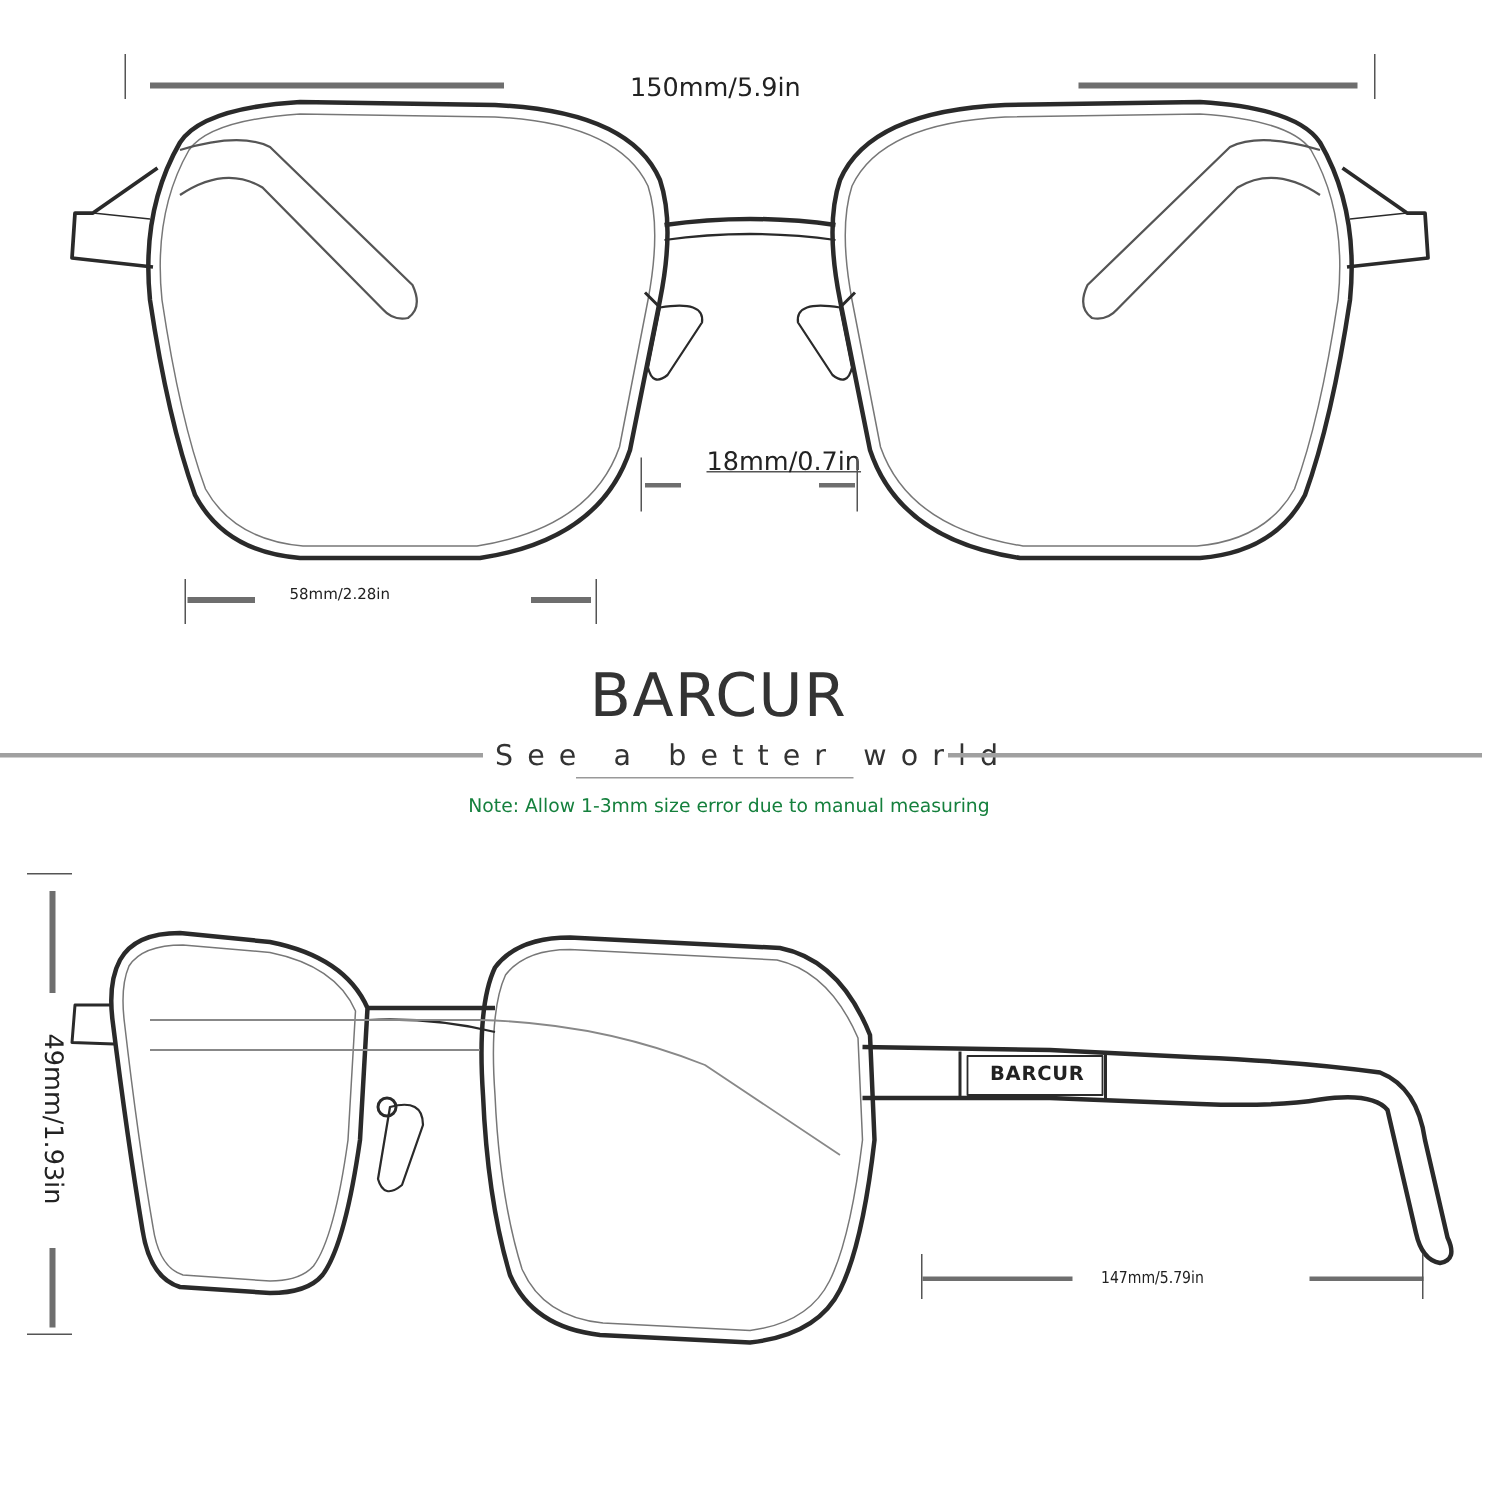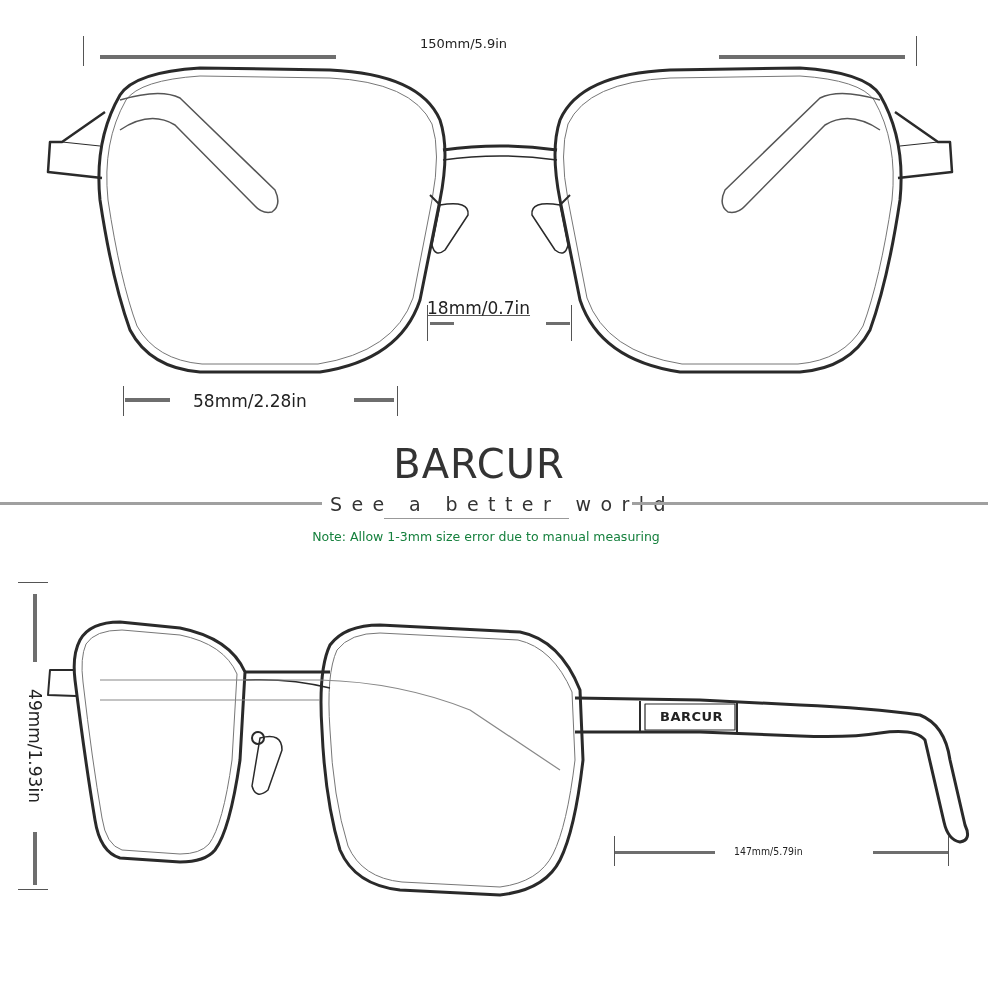--- a/index.html
+++ b/index.html
@@ -44,37 +44,37 @@
       <path d="M560,205 Q530,200 532,215 L555,250 Q565,258 568,245 Z" stroke-width="1.5"></path>
       <path d="M430,195 L440,205" stroke-width="2"></path>
       <path d="M570,195 L560,205" stroke-width="2"></path>
     </g>
   </svg>
 </div>
 
 <div>
   <div class="tick" style="left:83px;top:36px;height:30px;"></div>
   <div class="bar" style="left:100px;top:55px;width:236px;height:4px;"></div>
-  <div class="dim-text" style="left:420px;top:36px;font-size:13px;">150mm/5.9in</div>
+  <div class="dim-text" style="left:420px;top:49px;font-size:17px;">150mm/5.9in</div>
   <div class="bar" style="left:719px;top:55px;width:186px;height:4px;"></div>
   <div class="tick" style="left:916px;top:36px;height:30px;"></div>
 </div>
 
 <div>
   <div class="tick" style="left:427px;top:305px;height:36px;"></div>
-  <div class="dim-text" style="left:427px;top:298px;font-size:17px;text-decoration:underline;text-decoration-color:#555;">18mm/0.7in</div>
+  <div class="dim-text" style="left:427px;top:298px;font-size:17px;text-decoration:underline;text-decoration-color:#555;padding-left:44px;">18mm/0.7in</div>
   <div class="bar" style="left:430px;top:322px;width:24px;height:3px;"></div>
   <div class="bar" style="left:546px;top:322px;width:24px;height:3px;"></div>
   <div class="tick" style="left:571px;top:305px;height:36px;"></div>
 </div>
 
 <div>
   <div class="tick" style="left:123px;top:386px;height:30px;"></div>
   <div class="bar" style="left:125px;top:398px;width:45px;height:4px;"></div>
-  <div class="dim-text" style="left:193px;top:391px;font-size:17px;">58mm/2.28in</div>
+  <div class="dim-text" style="left:193px;top:391px;font-size:10px;">58mm/2.28in</div>
   <div class="bar" style="left:354px;top:398px;width:40px;height:4px;"></div>
   <div class="tick" style="left:397px;top:386px;height:30px;"></div>
 </div>
 
 <div id="brand-title">BARCUR</div>
 <div class="abs" style="left:0;top:502px;width:322px;height:3px;background:#a0a0a0;"></div>
 <div id="tagline">See a better world</div>
 <div class="abs" style="left:632px;top:502px;width:356px;height:3px;background:#a0a0a0;"></div>
 <div class="abs" style="left:384px;top:518px;width:185px;height:1px;background:#999;"></div>
 <div id="note">Note: Allow 1-3mm size error due to manual measuring</div>

